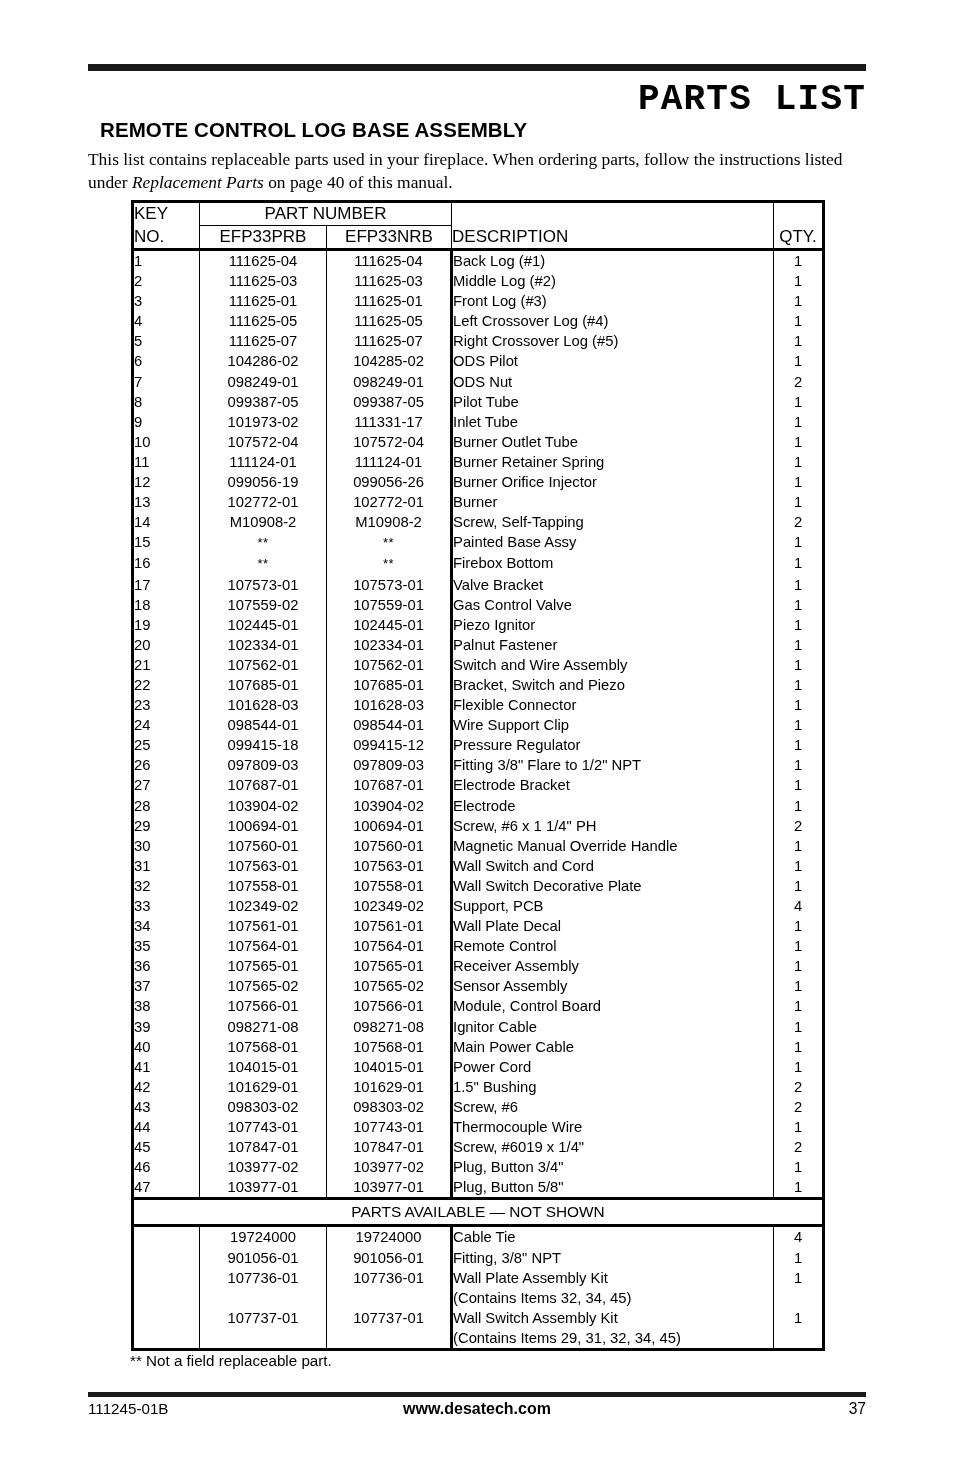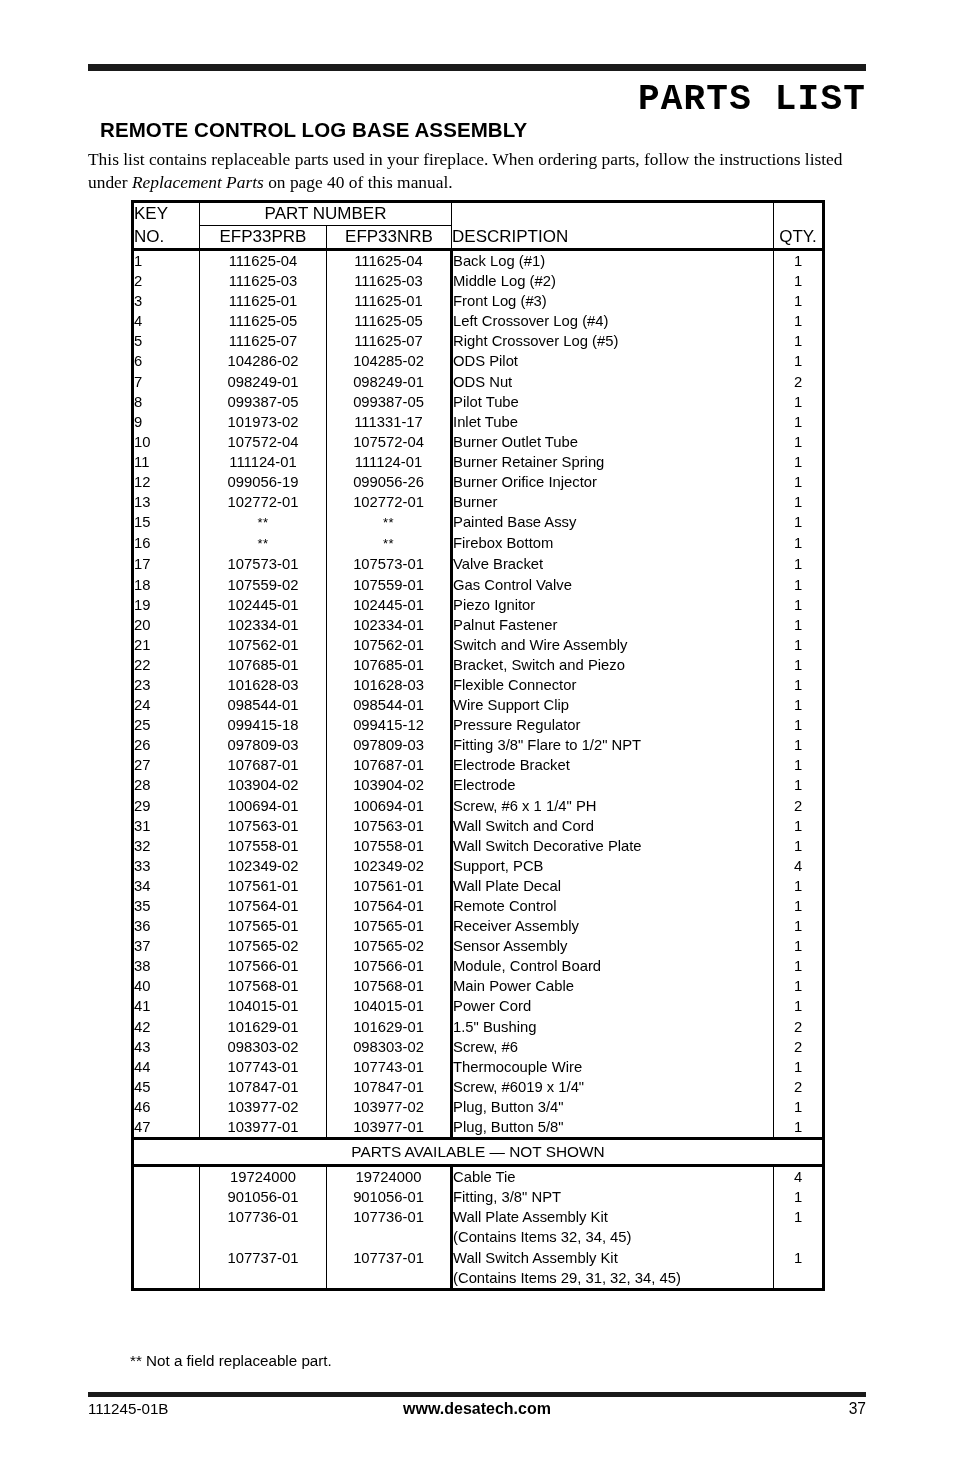--- a/index.html
+++ b/index.html
@@ -295,20 +295,27 @@
           <td class="row-cell cell-qty br-thick">1</td>
         </tr>
         <tr>
           <td class="row-cell cell-key bl-thick br-thin">13</td>
           <td class="row-cell cell-pn br-thin">102772-01</td>
           <td class="row-cell cell-pn br-thick">102772-01</td>
           <td class="row-cell cell-desc br-thin">Burner</td>
           <td class="row-cell cell-qty br-thick">1</td>
         </tr>
         <tr>
+          <td class="row-cell cell-key bl-thick br-thin">14</td>
+          <td class="row-cell cell-pn br-thin">M10908-2</td>
+          <td class="row-cell cell-pn br-thick">M10908-2</td>
+          <td class="row-cell cell-desc br-thin">Screw, Self-Tapping</td>
+          <td class="row-cell cell-qty br-thick">2</td>
+        </tr>
+        <tr>
           <td class="row-cell cell-key bl-thick br-thin">15</td>
           <td class="row-cell cell-pn br-thin"><span class="stars">**</span></td>
           <td class="row-cell cell-pn br-thick"><span class="stars">**</span></td>
           <td class="row-cell cell-desc br-thin">Painted Base Assy</td>
           <td class="row-cell cell-qty br-thick">1</td>
         </tr>
         <tr>
           <td class="row-cell cell-key bl-thick br-thin">16</td>
           <td class="row-cell cell-pn br-thin"><span class="stars">**</span></td>
           <td class="row-cell cell-pn br-thick"><span class="stars">**</span></td>
@@ -400,20 +407,27 @@
           <td class="row-cell cell-qty br-thick">1</td>
         </tr>
         <tr>
           <td class="row-cell cell-key bl-thick br-thin">29</td>
           <td class="row-cell cell-pn br-thin">100694-01</td>
           <td class="row-cell cell-pn br-thick">100694-01</td>
           <td class="row-cell cell-desc br-thin">Screw, #6 x 1 1/4" PH</td>
           <td class="row-cell cell-qty br-thick">2</td>
         </tr>
         <tr>
+          <td class="row-cell cell-key bl-thick br-thin">30</td>
+          <td class="row-cell cell-pn br-thin">107560-01</td>
+          <td class="row-cell cell-pn br-thick">107560-01</td>
+          <td class="row-cell cell-desc br-thin">Magnetic Manual Override Handle</td>
+          <td class="row-cell cell-qty br-thick">1</td>
+        </tr>
+        <tr>
           <td class="row-cell cell-key bl-thick br-thin">31</td>
           <td class="row-cell cell-pn br-thin">107563-01</td>
           <td class="row-cell cell-pn br-thick">107563-01</td>
           <td class="row-cell cell-desc br-thin">Wall Switch and Cord</td>
           <td class="row-cell cell-qty br-thick">1</td>
         </tr>
         <tr>
           <td class="row-cell cell-key bl-thick br-thin">32</td>
           <td class="row-cell cell-pn br-thin">107558-01</td>
           <td class="row-cell cell-pn br-thick">107558-01</td>
@@ -453,20 +467,27 @@
           <td class="row-cell cell-pn br-thin">107565-02</td>
           <td class="row-cell cell-pn br-thick">107565-02</td>
           <td class="row-cell cell-desc br-thin">Sensor Assembly</td>
           <td class="row-cell cell-qty br-thick">1</td>
         </tr>
         <tr>
           <td class="row-cell cell-key bl-thick br-thin">38</td>
           <td class="row-cell cell-pn br-thin">107566-01</td>
           <td class="row-cell cell-pn br-thick">107566-01</td>
           <td class="row-cell cell-desc br-thin">Module, Control Board</td>
+          <td class="row-cell cell-qty br-thick">1</td>
+        </tr>
+        <tr>
+          <td class="row-cell cell-key bl-thick br-thin">39</td>
+          <td class="row-cell cell-pn br-thin">098271-08</td>
+          <td class="row-cell cell-pn br-thick">098271-08</td>
+          <td class="row-cell cell-desc br-thin">Ignitor Cable</td>
           <td class="row-cell cell-qty br-thick">1</td>
         </tr>
         <tr>
           <td class="row-cell cell-key bl-thick br-thin">40</td>
           <td class="row-cell cell-pn br-thin">107568-01</td>
           <td class="row-cell cell-pn br-thick">107568-01</td>
           <td class="row-cell cell-desc br-thin">Main Power Cable</td>
           <td class="row-cell cell-qty br-thick">1</td>
         </tr>
         <tr>

